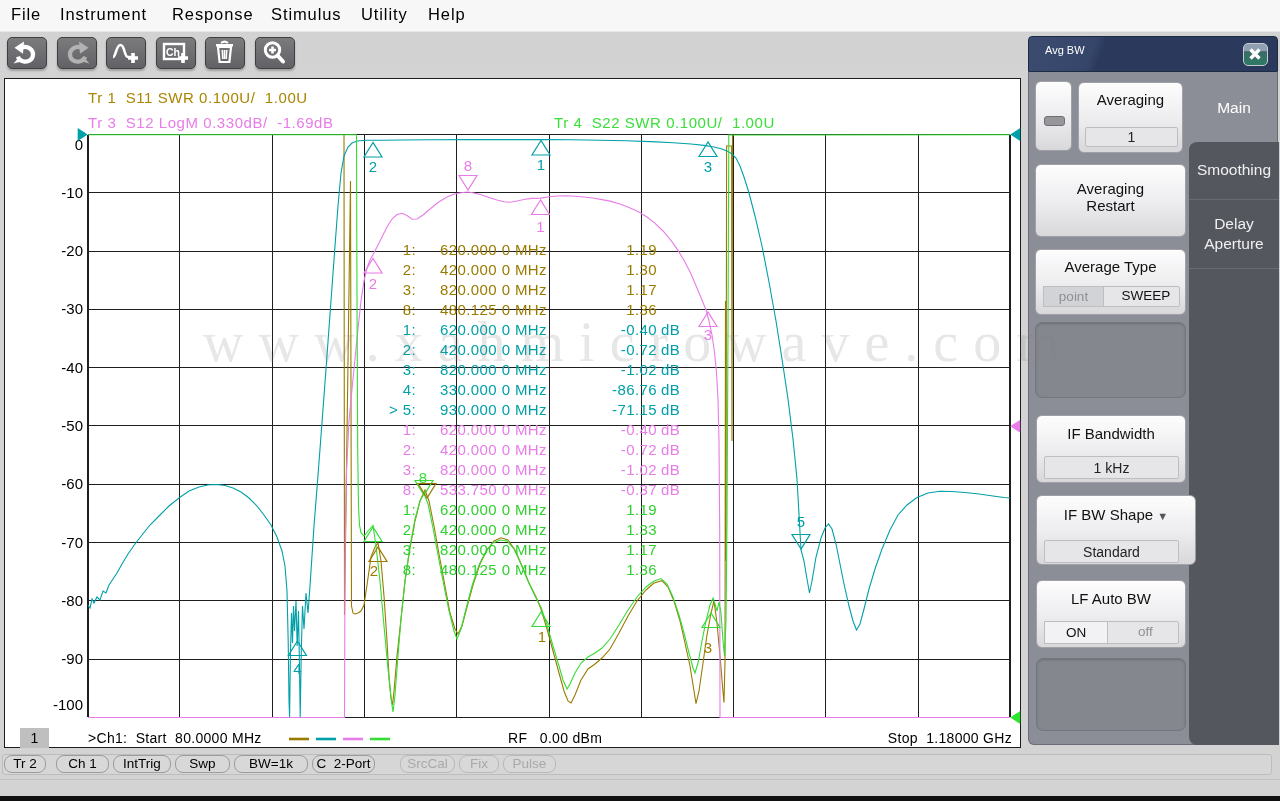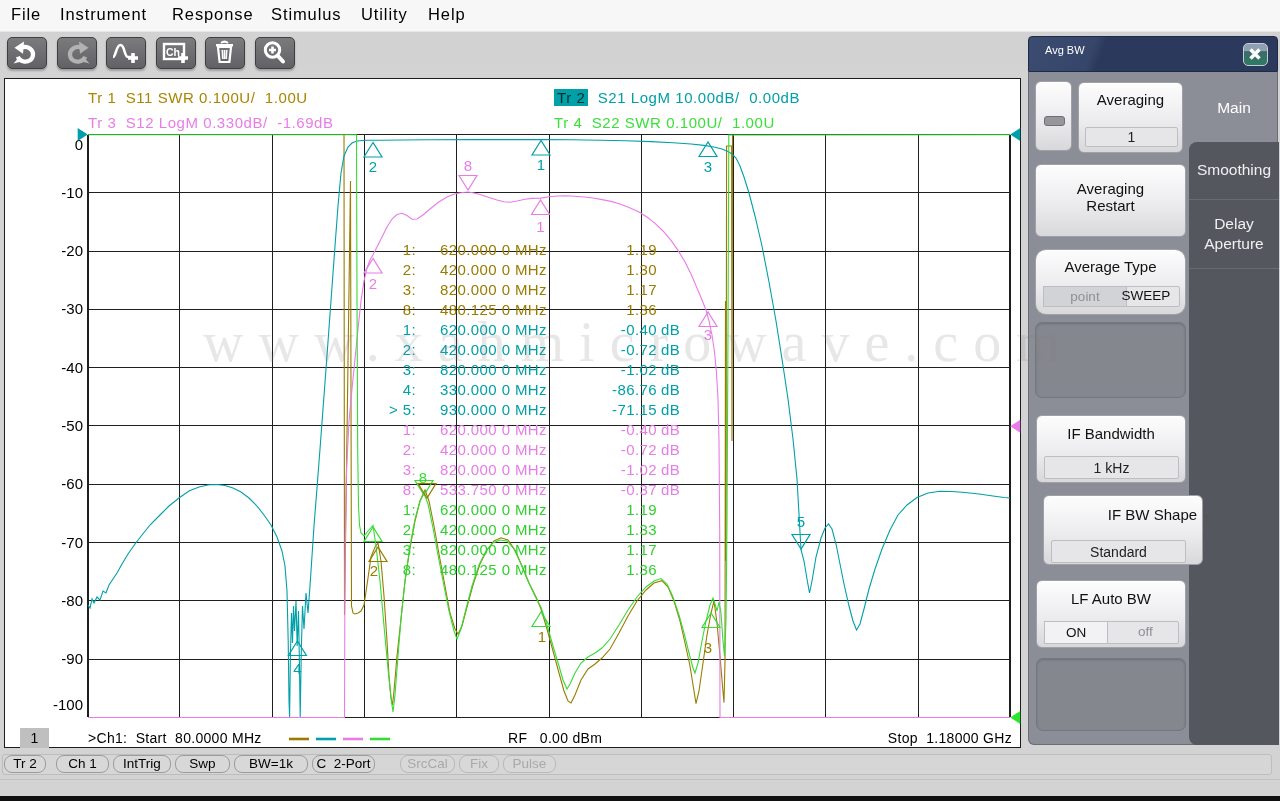--- a/index.html
+++ b/index.html
@@ -83,21 +83,20 @@
         <circle cx="16.5" cy="12" r="7.2" fill="none" stroke="#fff" stroke-width="3"></circle>
         <path d="M13 12 h7 M16.5 8.5 v7" stroke="#fff" stroke-width="2.6"></path>
         <line x1="21.5" y1="17.5" x2="27" y2="23.5" stroke="#fff" stroke-width="4" stroke-linecap="round"></line>
       </svg>
   </div>
 </div>
 
 <div class="plot">
   <div class="tl" style="left:83px;top:10px;color:#ab8400">Tr 1  S11 SWR 0.100U/  1.00U</div>
   <div class="tl" style="left:83px;top:35px;color:#e87ce8">Tr 3  S12 LogM 0.330dB/  -1.69dB</div>
-  <div class="tl" style="left:549px;top:10px;color:#00a0a8"><span style="background:#00a0a8;color:#062b2d;padding:0 3px;">Tr 2</span>  S21 LogM 10.00dB/  0.00dB</div>
   <div class="tl" style="left:549px;top:35px;color:#3ae03a">Tr 4  S22 SWR 0.100U/  1.00U</div>
   <svg class="main" width="1017" height="670" viewBox="0 0 1017 670">
 <line x1="82.7" y1="55.5" x2="82.7" y2="638.4" stroke="#1f1f1f" stroke-width="1.6" shape-rendering="crispEdges"></line>
 <line x1="174.9" y1="55.5" x2="174.9" y2="638.4" stroke="#1f1f1f" stroke-width="1" shape-rendering="crispEdges"></line>
 <line x1="267.2" y1="55.5" x2="267.2" y2="638.4" stroke="#1f1f1f" stroke-width="1" shape-rendering="crispEdges"></line>
 <line x1="359.4" y1="55.5" x2="359.4" y2="638.4" stroke="#1f1f1f" stroke-width="1" shape-rendering="crispEdges"></line>
 <line x1="451.7" y1="55.5" x2="451.7" y2="638.4" stroke="#1f1f1f" stroke-width="1" shape-rendering="crispEdges"></line>
 <line x1="544.0" y1="55.5" x2="544.0" y2="638.4" stroke="#1f1f1f" stroke-width="1" shape-rendering="crispEdges"></line>
 <line x1="636.2" y1="55.5" x2="636.2" y2="638.4" stroke="#1f1f1f" stroke-width="1" shape-rendering="crispEdges"></line>
 <line x1="728.5" y1="55.5" x2="728.5" y2="638.4" stroke="#1f1f1f" stroke-width="1" shape-rendering="crispEdges"></line>
@@ -257,32 +256,32 @@
     <div class="btn" style="left:6px;top:9px;width:37px;height:70px;">
       <div style="position:absolute;left:8px;top:34px;width:21px;height:10px;background:#97979b;border:1.6px solid #6f6f73;border-radius:3px;"></div>
     </div>
     <div class="btn" style="left:49px;top:10px;width:105px;height:71px;">
       <div class="cap" style="top:8px">Averaging</div>
       <div class="field" style="left:6px;top:44px;width:93px;height:20px;line-height:19px;">1</div>
     </div>
     <div class="btn" style="left:6px;top:92px;width:151px;height:73px;">
       <div class="cap" style="top:15px">Averaging<br>Restart</div>
     </div>
-    <div class="btn" style="left:6px;top:177px;width:151px;height:66px;border-radius:11px;">
+    <div class="btn" style="left:6px;top:177px;width:151px;height:66px;">
       <div class="cap" style="top:8px">Average Type</div>
       <div class="field" style="left:7px;top:36px;width:137px;height:21px;"></div>
-      <div style="position:absolute;left:7px;top:36px;width:84px;height:21px;background:#d2d3d6;border:1px solid #bcbec2;color:#8e9094;font-size:13.5px;text-align:center;line-height:20px;">point</div>
+      <div style="position:absolute;left:7px;top:36px;width:61px;height:21px;background:#d2d3d6;border:1px solid #bcbec2;color:#8e9094;font-size:13.5px;text-align:center;line-height:20px;">point</div>
       <div style="position:absolute;left:76px;top:36px;width:68px;height:21px;color:#111;font-size:13.5px;text-align:center;line-height:20px;">SWEEP</div>
     </div>
     <div class="ebox" style="left:6px;top:250px;width:151px;height:76px;"></div>
     <div class="btn" style="left:7px;top:343px;width:150px;height:68px;">
       <div class="cap" style="top:9px">IF Bandwidth</div>
       <div class="field" style="left:7px;top:40px;width:135px;height:23px;line-height:22px;">1 kHz</div>
     </div>
-    <div class="btn" style="left:14px;top:423px;width:160px;height:70px;padding-left:37px;">
+    <div class="btn" style="left:7px;top:423px;width:160px;height:70px;">
       <div class="cap" style="top:10px">IF BW Shape <span style="font-size:11px;color:#555">▼</span></div>
       <div class="field" style="left:7px;top:44px;width:135px;height:23px;line-height:22px;">Standard</div>
     </div>
     <div class="btn" style="left:7px;top:508px;width:150px;height:68px;">
       <div class="cap" style="top:9px">LF Auto BW</div>
       <div class="field" style="left:7px;top:40px;width:135px;height:23px;"></div>
       <div style="position:absolute;left:7px;top:40px;width:64px;height:23px;background:#f2f2f4;border:1px solid #bcbec2;color:#111;font-size:13.5px;text-align:center;line-height:22px;">ON</div>
       <div style="position:absolute;left:75px;top:40px;width:67px;height:23px;color:#8e9094;font-size:13.5px;text-align:center;line-height:22px;">off</div>
     </div>
     <div class="ebox" style="left:7px;top:586px;width:150px;height:73px;"></div>

